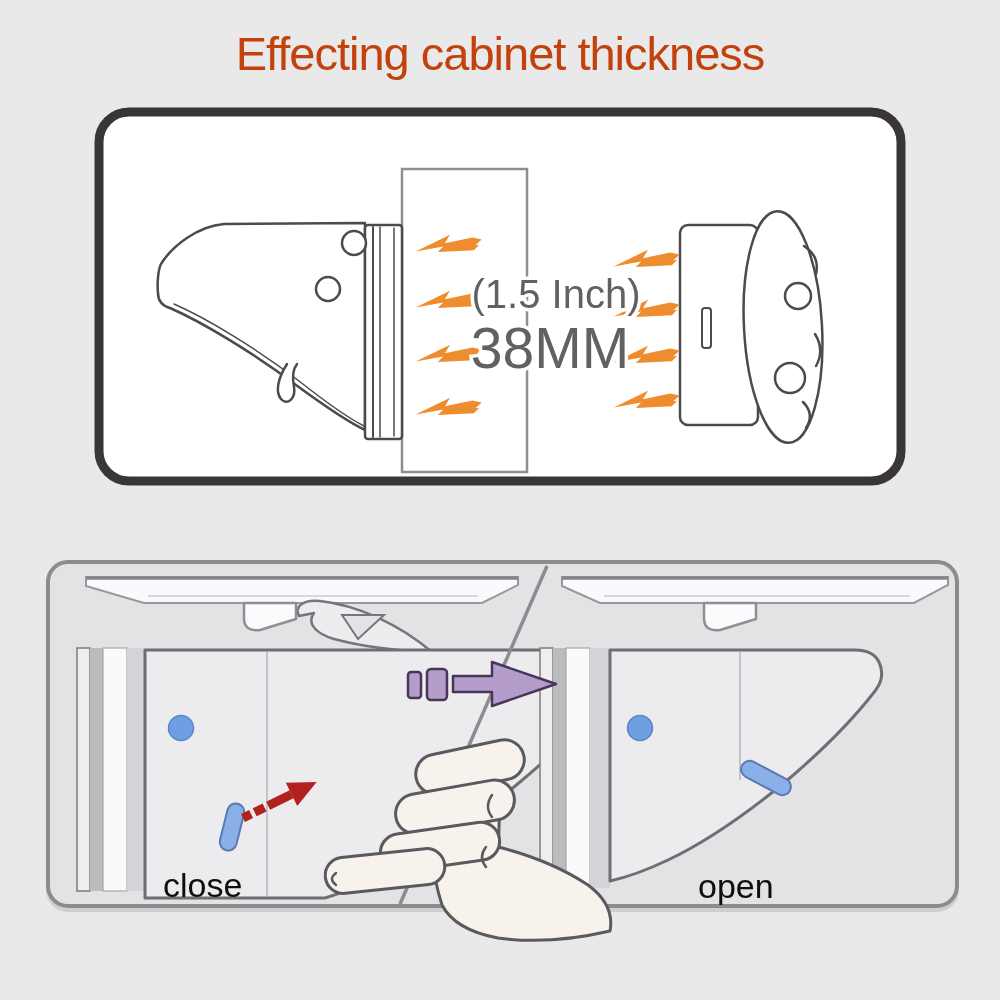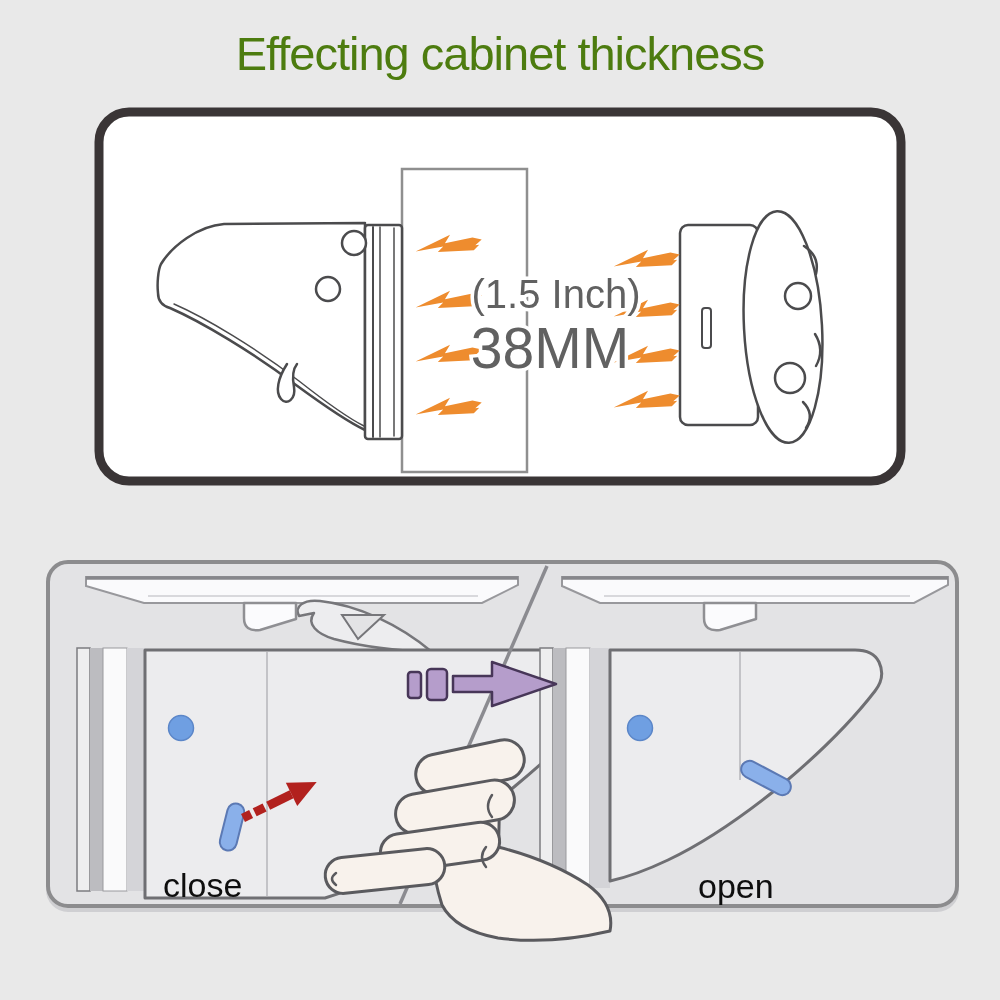--- a/index.html
+++ b/index.html
@@ -1,19 +1,19 @@
 <!DOCTYPE html>
 <html><head>
 <meta charset="utf-8">
 <style>
   html,body{margin:0;padding:0;}
   .page{position:relative;width:1000px;height:1000px;background:#e9e9e9;overflow:hidden;
         font-family:"Liberation Sans",sans-serif;}
   .page-title{position:absolute;top:26px;left:0;width:100%;text-align:center;
-        font-size:47px;letter-spacing:-1px;color:#4d7c0f;font-weight:400;}
+        font-size:47px;letter-spacing:-1px;color:#c2410c;font-weight:400;}
   .diagram-svg{position:absolute;}
   .t-inch{font-family:"Liberation Sans",sans-serif;font-size:40px;font-weight:500;
         paint-order:stroke;stroke:#ffffff;stroke-width:7px;}
   .t-mm{font-family:"Liberation Sans",sans-serif;font-size:57px;font-weight:500;
         paint-order:stroke;stroke:#ffffff;stroke-width:7px;}
   .scene-label{font-family:"Liberation Sans",sans-serif;font-size:34px;fill:#0e0e0e;}
 </style>
 </head>
 <body>
 

